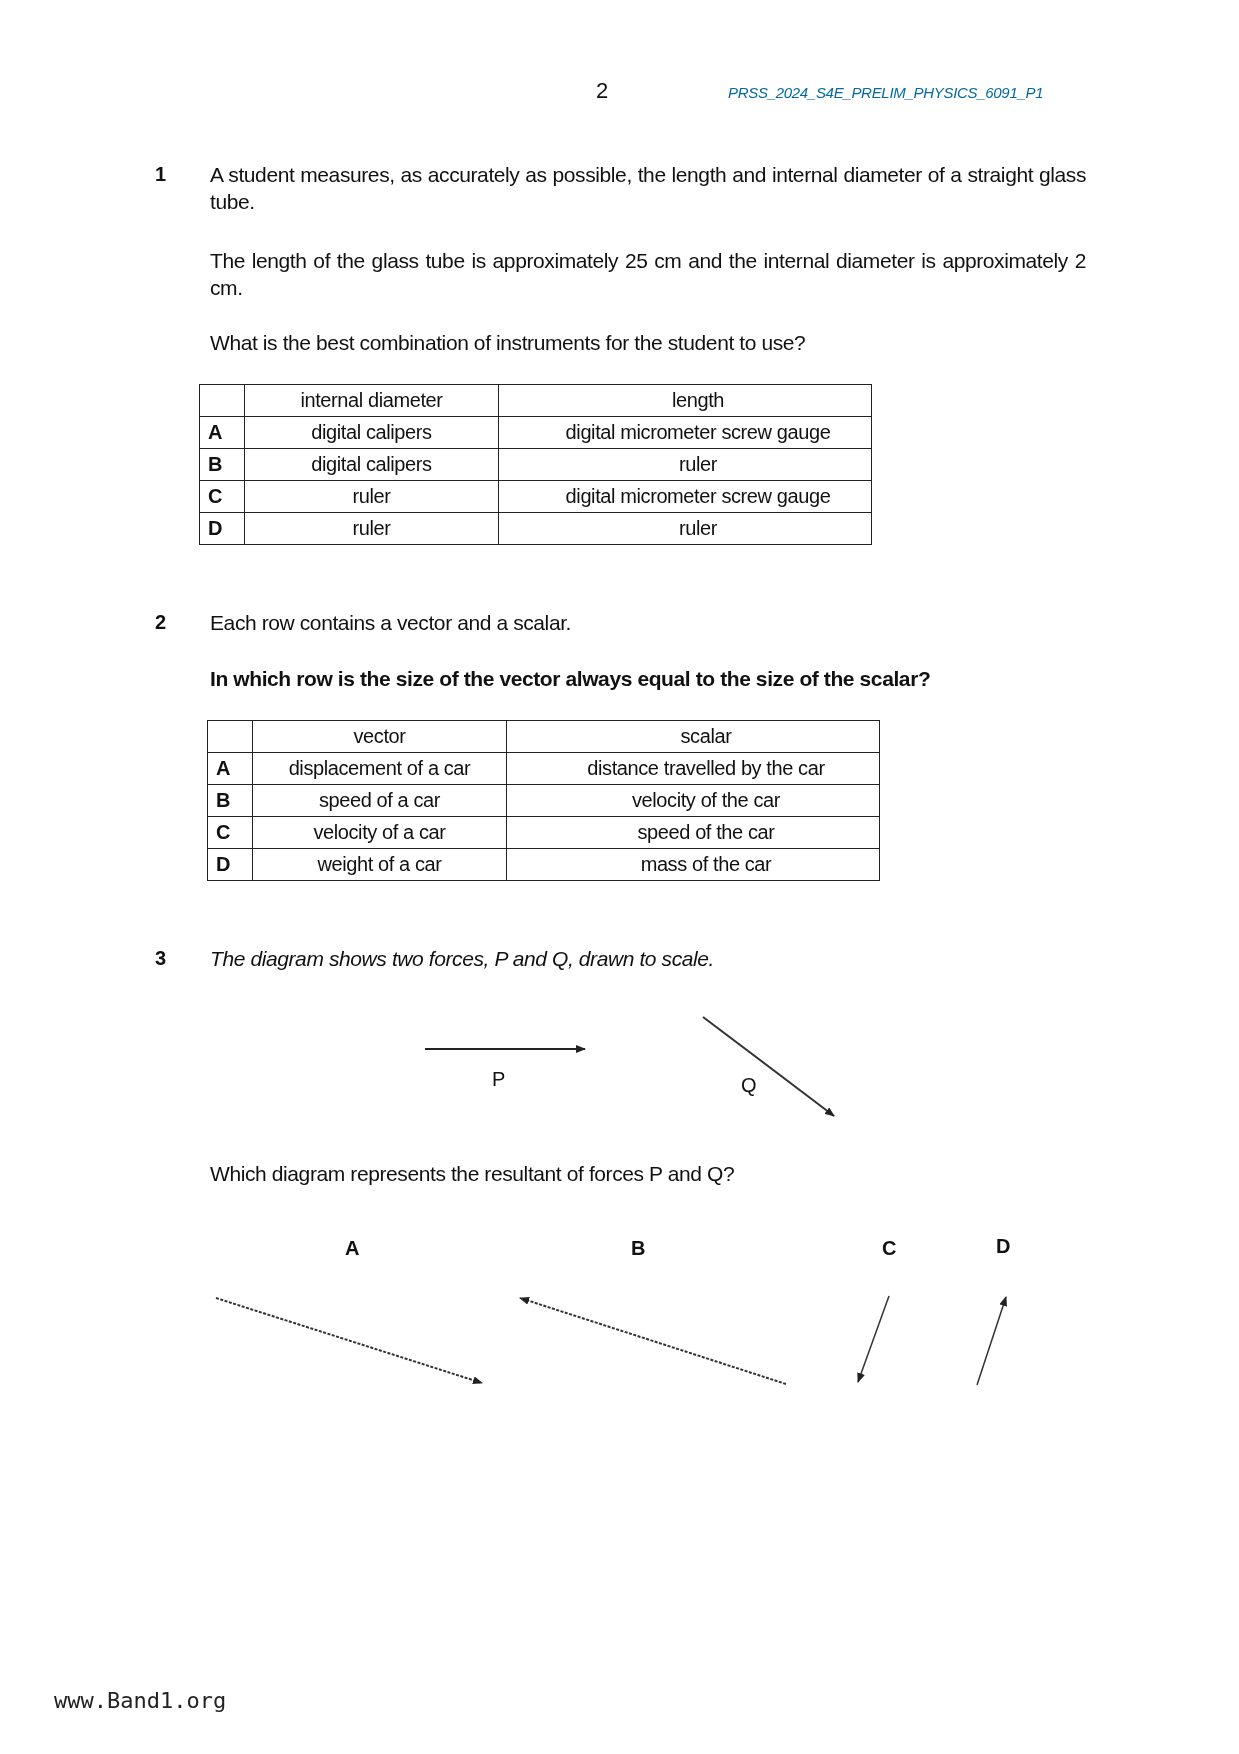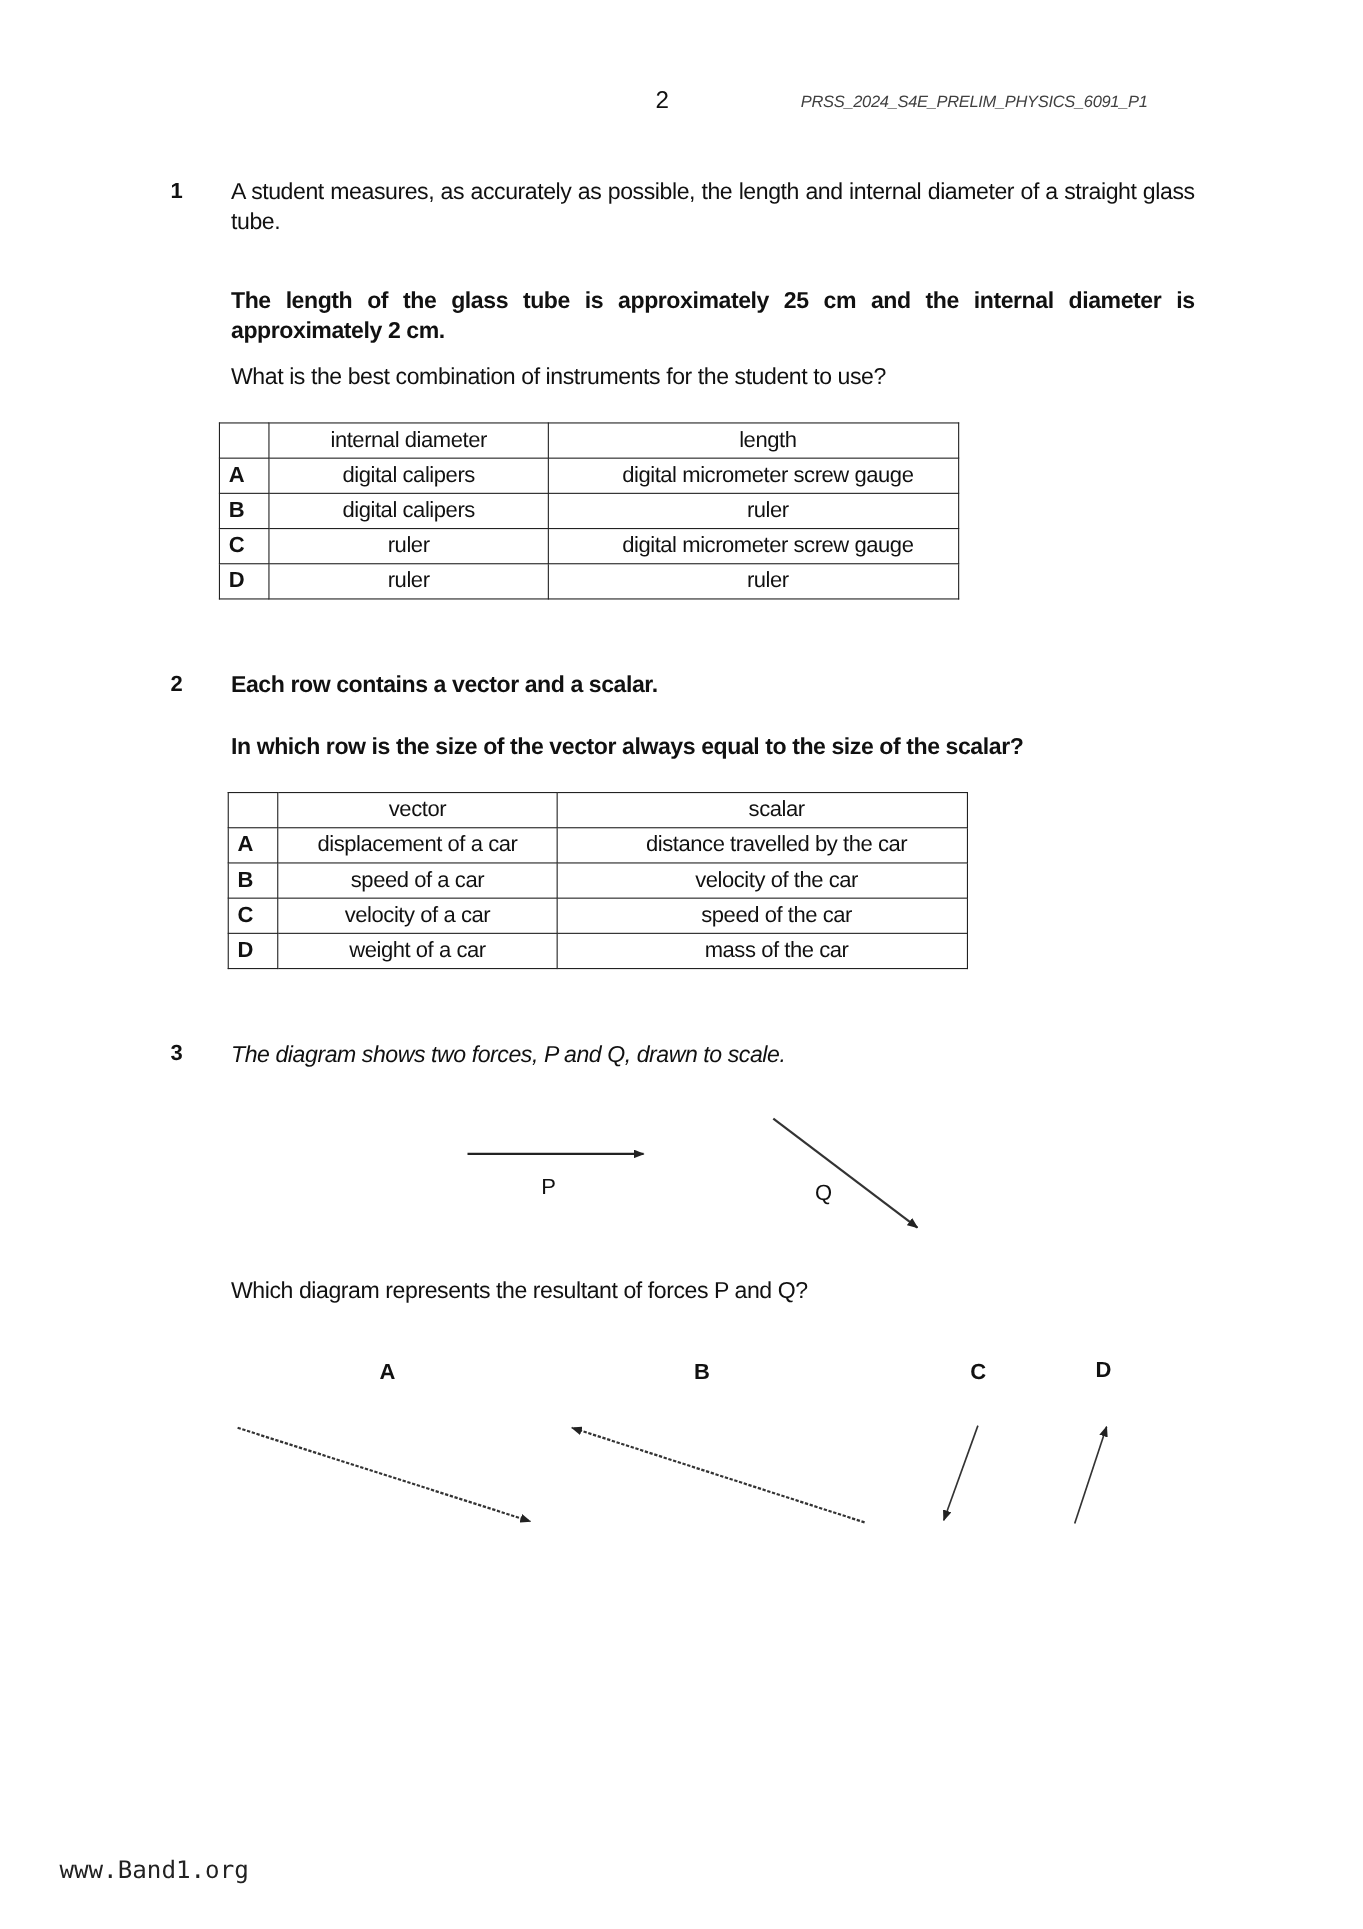--- a/index.html
+++ b/index.html
@@ -1,41 +1,41 @@
 <!DOCTYPE html>
 <html><head>
 <meta charset="utf-8">
 <style>
   html, body { margin: 0; padding: 0; background: #ffffff; }
   body { width: 1239px; height: 1754px; position: relative; overflow: hidden;
          font-family: "Liberation Sans", sans-serif; color: #111; }
   .abs { position: absolute; }
   .page-num { left: 596px; top: 78px; font-size: 22px; }
-  .doc-code { left: 728px; top: 84px; font-size: 15px; font-style: italic; color: #404040; letter-spacing: -0.3px; }
+  .doc-code { left: 728px; top: 84px; font-size: 15px; font-style: italic; color: #0369a1; letter-spacing: -0.3px; }
   .qnum { font-size: 20px; font-weight: bold; left: 155px; }
   .qtext { left: 210px; width: 876px; font-size: 21px; line-height: 27px; text-align: justify; letter-spacing: -0.4px; }
   table.opt { position: absolute; border-collapse: collapse; font-size: 20px; letter-spacing: -0.4px; }
   table.opt td { border: 1.5px solid #222; height: 31px; padding: 0 6px; text-align: center; white-space: nowrap; }
   table.opt td.key { font-weight: bold; width: 30px; text-align: left; padding-left: 8px; }
   table.opt td.c1 { width: 241px; margin-left: 12px; }
   table.opt td.c2 { width: 334px; padding-left: 32px; }
   .lbl { font-size: 20px; }
   .opt-lbl { font-weight: bold; font-size: 20px; }
   svg.diag { position: absolute; left: 0; top: 0; }
   .footer { left: 54px; top: 1688px; font-family: "DejaVu Sans Mono", monospace; font-size: 22px; color: #222; }
 </style>
 </head>
 <body>
 
 <div class="abs page-num">2</div>
 <div class="abs doc-code">PRSS_2024_S4E_PRELIM_PHYSICS_6091_P1</div>
 
 <div class="abs qnum" style="top:163px;">1</div>
 <div class="abs qtext" style="top:161px;">A student measures, as accurately as possible, the length and internal diameter of a straight glass tube.</div>
-<div class="abs qtext" style="top:260px;font-weight:bold;">The length of the glass tube is approximately 25 cm and the internal diameter is approximately 2 cm.</div>
+<div class="abs qtext" style="top:247px;">The length of the glass tube is approximately 25 cm and the internal diameter is approximately 2 cm.</div>
 <div class="abs qtext" style="top:329px;">What is the best combination of instruments for the student to use?</div>
 
 <table class="opt" style="left:199px; top:384px;">
   <tbody>
       <tr>
     <td class="key"></td>
     <td class="c1">internal diameter</td>
     <td class="c2">length</td>
   </tr>
   <tr>
@@ -55,21 +55,21 @@
   </tr>
   <tr>
     <td class="key">D</td>
     <td class="c1">ruler</td>
     <td class="c2">ruler</td>
   </tr>
 </tbody>
   </table>
 
 <div class="abs qnum" style="top:611px;">2</div>
-<div class="abs qtext" style="top:609px;font-weight:bold;">Each row contains a vector and a scalar.</div>
+<div class="abs qtext" style="top:609px;">Each row contains a vector and a scalar.</div>
 <div class="abs qtext" style="top:665px;font-weight:bold;">In which row is the size of the vector always equal to the size of the scalar?</div>
 
 <table class="opt" style="left:207px; top:720px;">
   <tbody>
       <tr>
     <td class="key"></td>
     <td class="c1">vector</td>
     <td class="c2">scalar</td>
   </tr>
   <tr>

